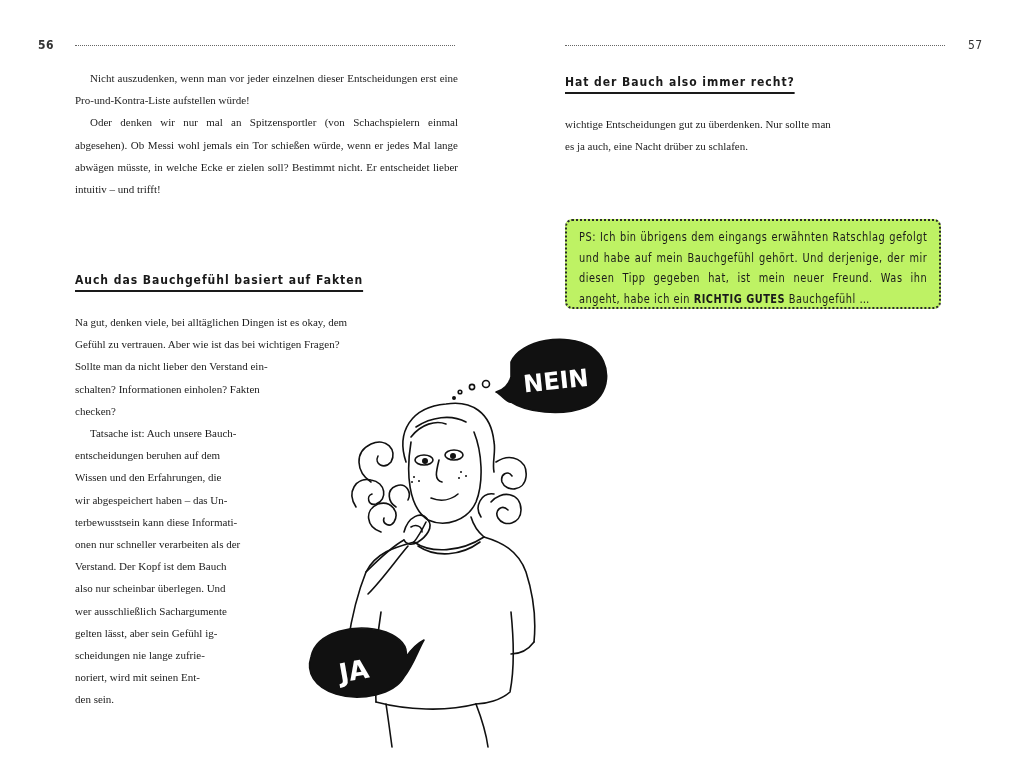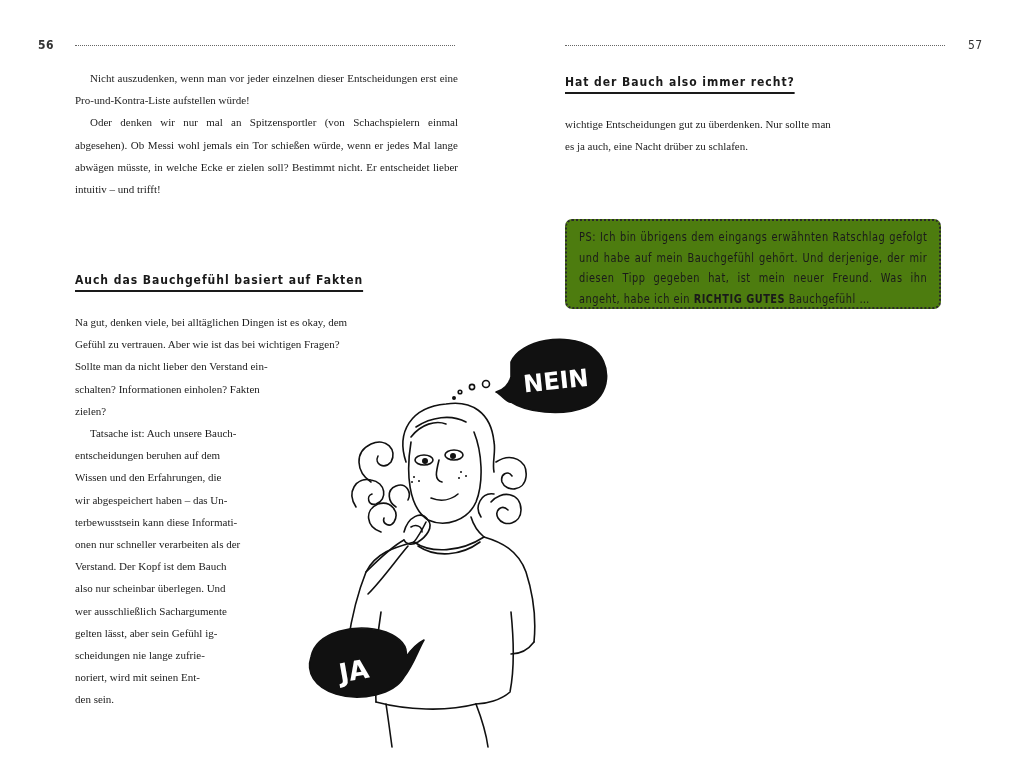--- a/index.html
+++ b/index.html
@@ -3,21 +3,21 @@
 <meta charset="utf-8">
 <style>
   html, body { margin: 0; padding: 0; background: #ffffff; }
   body { width: 1020px; height: 772px; position: relative; overflow: hidden; color: #1a1a1a; }
   .folio { position: absolute; top: 38px; font-family: "DejaVu Sans Condensed", "DejaVu Sans", sans-serif; font-size: 12px; color: #333; letter-spacing: 0.5px; }
   .dots { position: absolute; top: 45px; height: 0; border-top: 1.5px dotted #666; }
   .body-text { position: absolute; font-family: "Liberation Serif", "DejaVu Serif", serif; font-size: 11px; line-height: 22.2px; color: #1b1b1b; }
   .body-text p { margin: 0; text-align: justify; text-align-last: left; }
   .body-text p.indent { text-indent: 15px; }
   .heading { position: absolute; font-family: "DejaVu Sans", sans-serif; font-weight: bold; font-size: 12.6px; letter-spacing: 1.1px; color: #1a1a1a; padding-bottom: 3px; border-bottom: 2px solid #1a1a1a; white-space: nowrap; transform: scaleX(0.86); transform-origin: left center; }
-  .ps-box { position: absolute; left: 565px; top: 219px; width: 376px; height: 90px; background: #4d7c0f; border: 2.5px dotted #2a2a2a; border-radius: 7px; box-sizing: border-box; padding: 6px 10px 6px 12px; }
+  .ps-box { position: absolute; left: 565px; top: 219px; width: 376px; height: 90px; background: #bef264; border: 2.5px dotted #2a2a2a; border-radius: 7px; box-sizing: border-box; padding: 6px 10px 6px 12px; }
   .ps-box p { margin: 0; font-family: "DejaVu Sans", sans-serif; font-size: 11.4px; line-height: 20.5px; letter-spacing: 0.6px; color: #1a1a1a; text-align: justify; text-align-last: left; transform: scaleX(0.86); transform-origin: left center; width: 405px; }
   .ps-box b { font-weight: bold; }
   .illustration { position: absolute; left: 296px; top: 332px; width: 320px; height: 420px; }
   .line-break { display: block; }
 </style>
 </head>
 <body>
 
 <div>
   <div class="folio" style="left:38px;font-weight:bold;">56</div>
@@ -29,21 +29,21 @@
   </div>
 
   <div class="heading" style="left:75px; top:272px;">Auch das Bauchgefühl basiert auf Fakten</div>
 
   <div class="body-text" style="left:75px; top:311px; width:383px;">
     <p>
       <span class="line-break">Na gut, denken viele, bei alltäglichen Dingen ist es okay, dem</span>
       <span class="line-break">Gefühl zu vertrauen. Aber wie ist das bei wichtigen Fragen?</span>
       <span class="line-break">Sollte man da nicht lieber den Verstand ein-</span>
       <span class="line-break">schalten? Informationen einholen? Fakten</span>
-      <span class="line-break">zielen?</span>
+      <span class="line-break">checken?</span>
     </p>
     <p>
       <span class="line-break" style="padding-left:15px;">Tatsache ist: Auch unsere Bauch-</span>
       <span class="line-break">entscheidungen beruhen auf dem</span>
       <span class="line-break">Wissen und den Erfahrungen, die</span>
       <span class="line-break">wir abgespeichert haben – das Un-</span>
       <span class="line-break">terbewusstsein kann diese Informati-</span>
       <span class="line-break">onen nur schneller verarbeiten als der</span>
       <span class="line-break">Verstand. Der Kopf ist dem Bauch</span>
       <span class="line-break">also nur scheinbar überlegen. Und</span>

